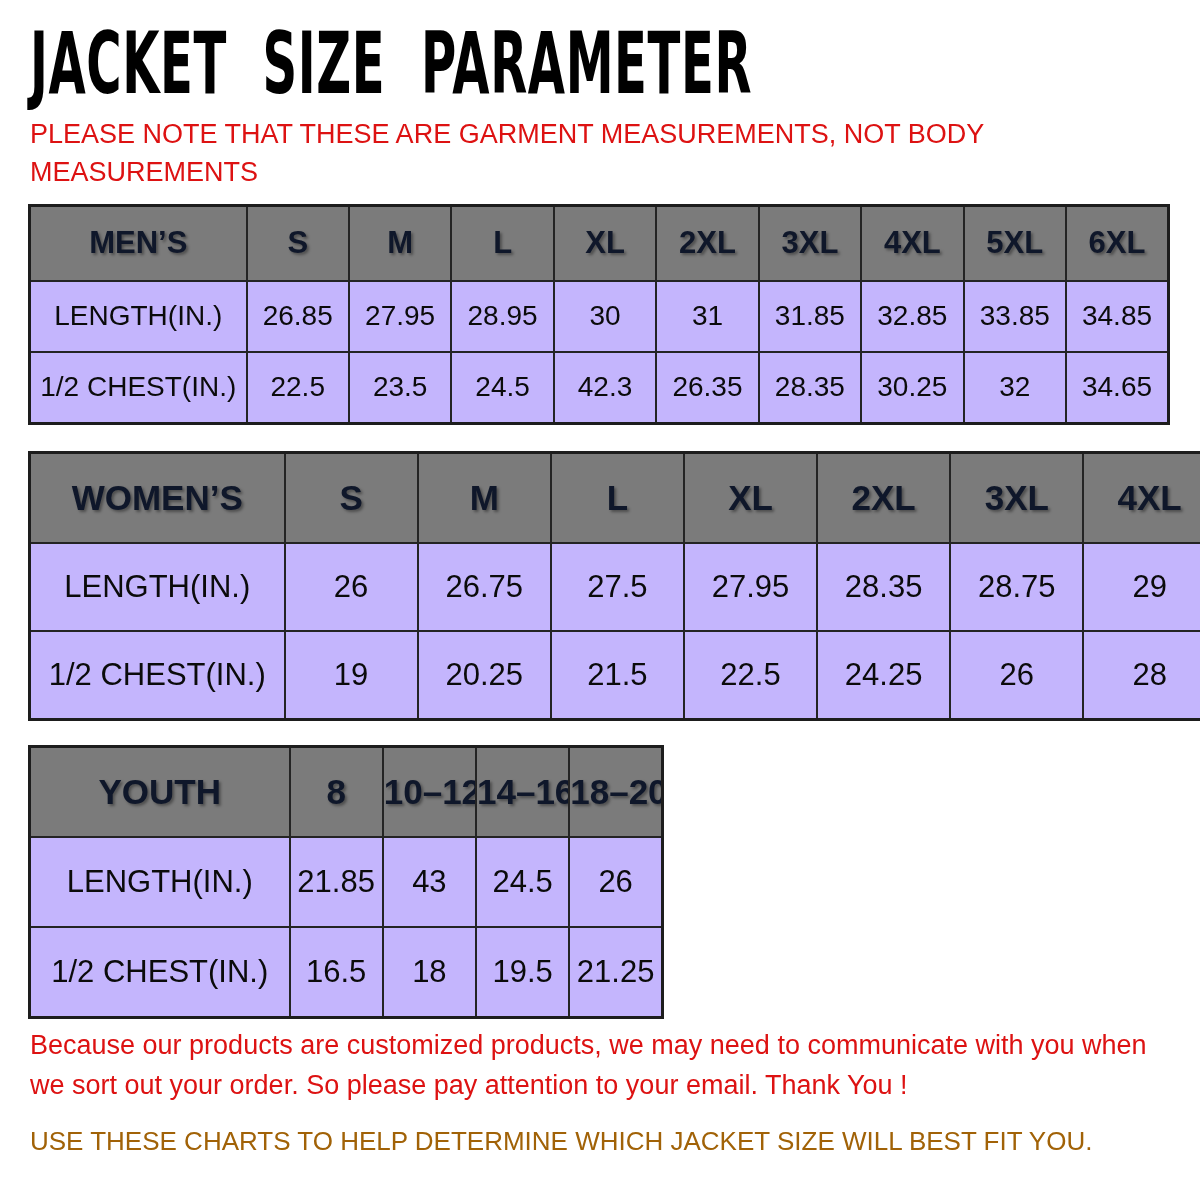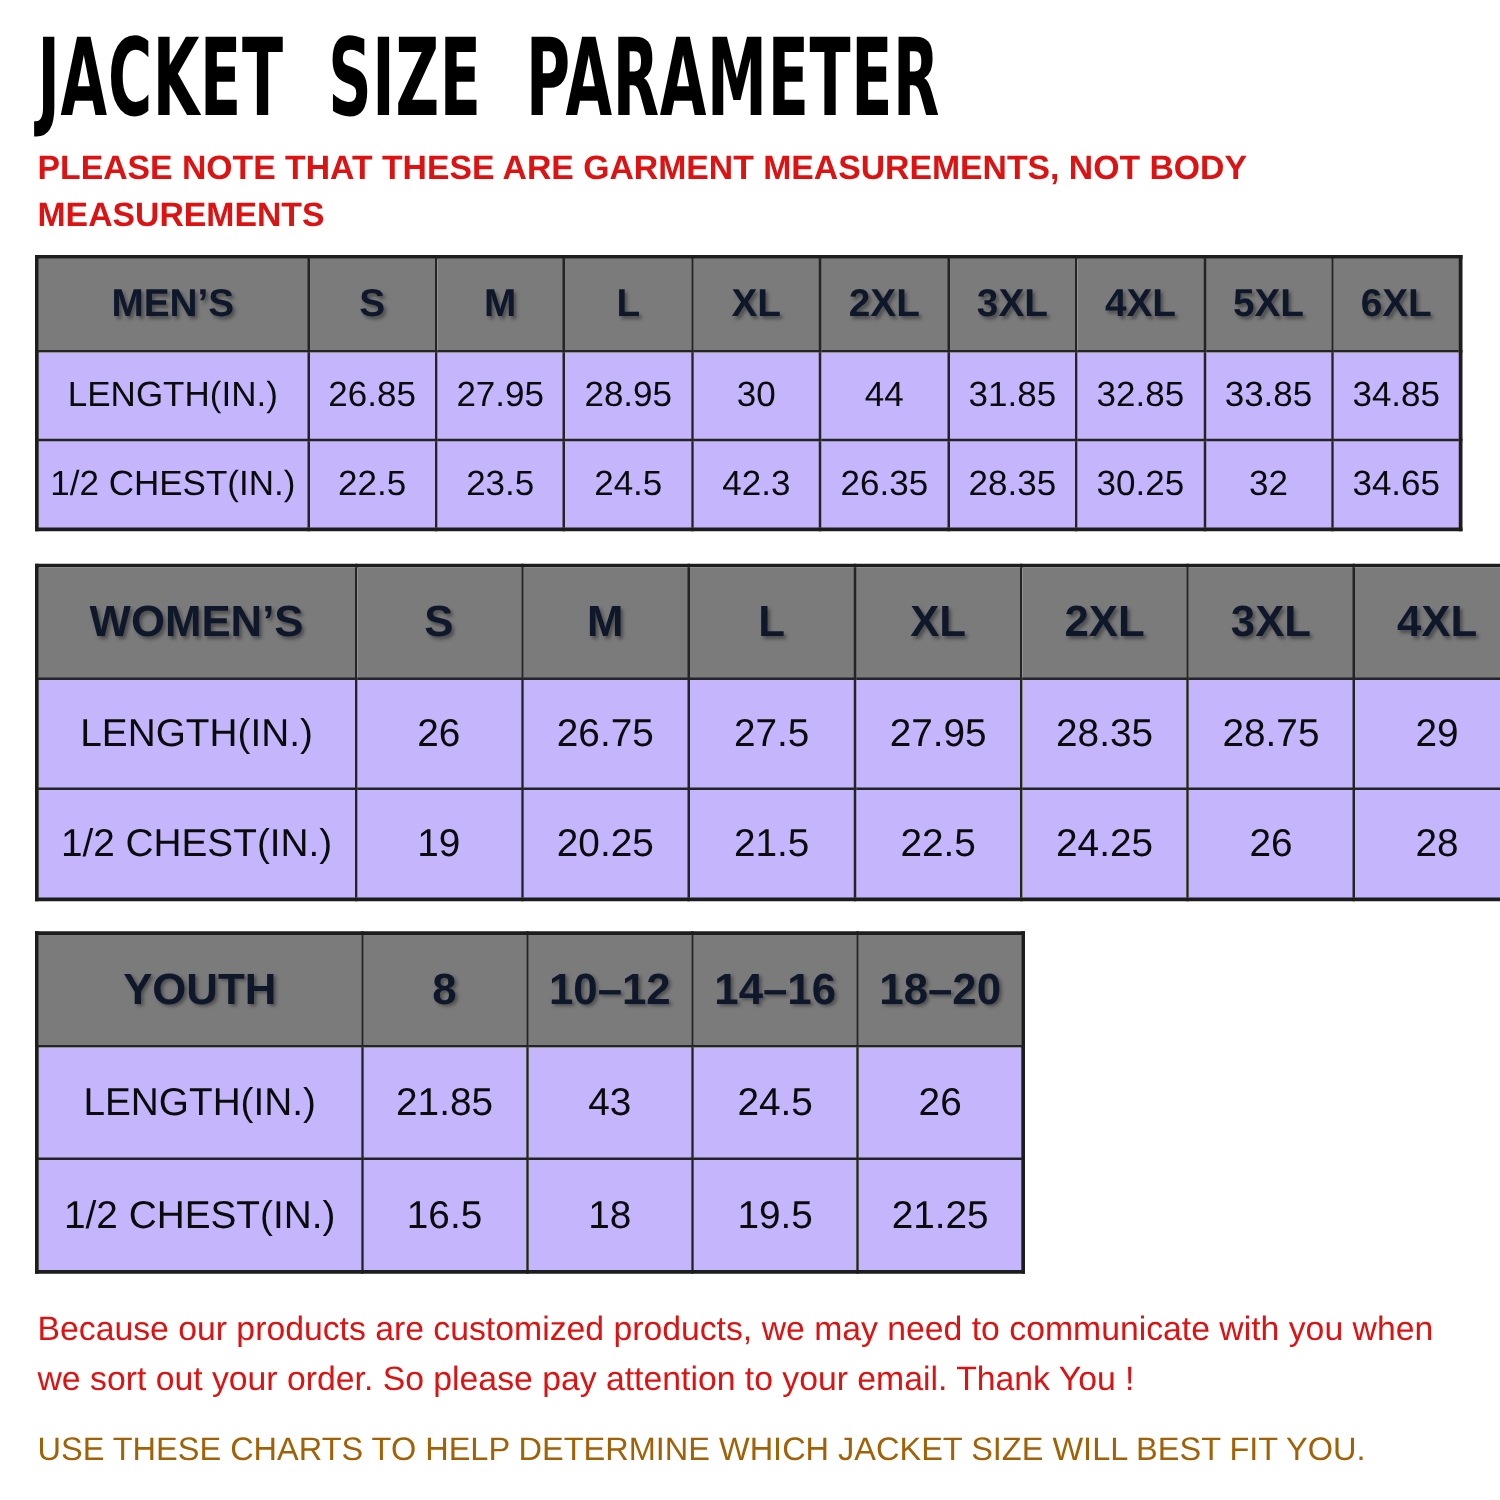--- a/index.html
+++ b/index.html
@@ -25,21 +25,21 @@
     transform:scaleX(0.56);
     transform-origin:0 0;
   }
   
   .note{
     margin:10px 0 0 30px;
     width:1000px;
     color:#dd1212;
     font-size:27px;
     line-height:1.4;
-    font-weight:bold;
+    font-weight:normal;
   }
   
   table.size-table{
     border-collapse:collapse;
     table-layout:fixed;
     border:3px solid #1d1d1d;
   }
   table.size-table th, table.size-table td{
     border:2px solid #242424;
     text-align:center;
@@ -62,28 +62,28 @@
   .t-mens th{ height:73px; font-size:31px; }
   .t-mens td{ height:69px; font-size:28px; }
 
   
   .t-womens{ width:1190px; margin:26px 0 16px 28px; }
   .t-womens col.c-label{ width:255px; }
   .t-womens th{ height:88px; font-size:35px; }
   .t-womens td{ height:86px; font-size:31px; }
 
   
-  .t-youth{ width:792px; margin:24px 0 0 28px;padding-left:36px; }
+  .t-youth{ width:636px; margin:24px 0 0 28px;padding-left:36px; }
   .t-youth col.c-label{ width:260px; }
   .t-youth th{ height:88px; font-size:35px; }
   .t-youth td{ height:88px; font-size:31px; }
 
   
   .footer-para{
-    margin:24px 0 0 30px;
+    margin:6px 0 0 30px;
     width:1150px;
     color:#dd1212;
     font-size:27px;
     line-height:1.5;
   }
   .footer-line{
     margin:20px 0 0 30px;
     color:#a16207;
     font-size:26px;
     line-height:1.2;
@@ -118,21 +118,21 @@
         <th>6XL</th>
       </tr>
     </thead>
     <tbody>
       <tr>
         <td>LENGTH(IN.)</td>
         <td>26.85</td>
         <td>27.95</td>
         <td>28.95</td>
         <td>30</td>
-        <td>44</td>
+        <td>31</td>
         <td>31.85</td>
         <td>32.85</td>
         <td>33.85</td>
         <td>34.85</td>
       </tr>
       <tr>
         <td>1/2 CHEST(IN.)</td>
         <td>22.5</td>
         <td>23.5</td>
         <td>24.5</td>

